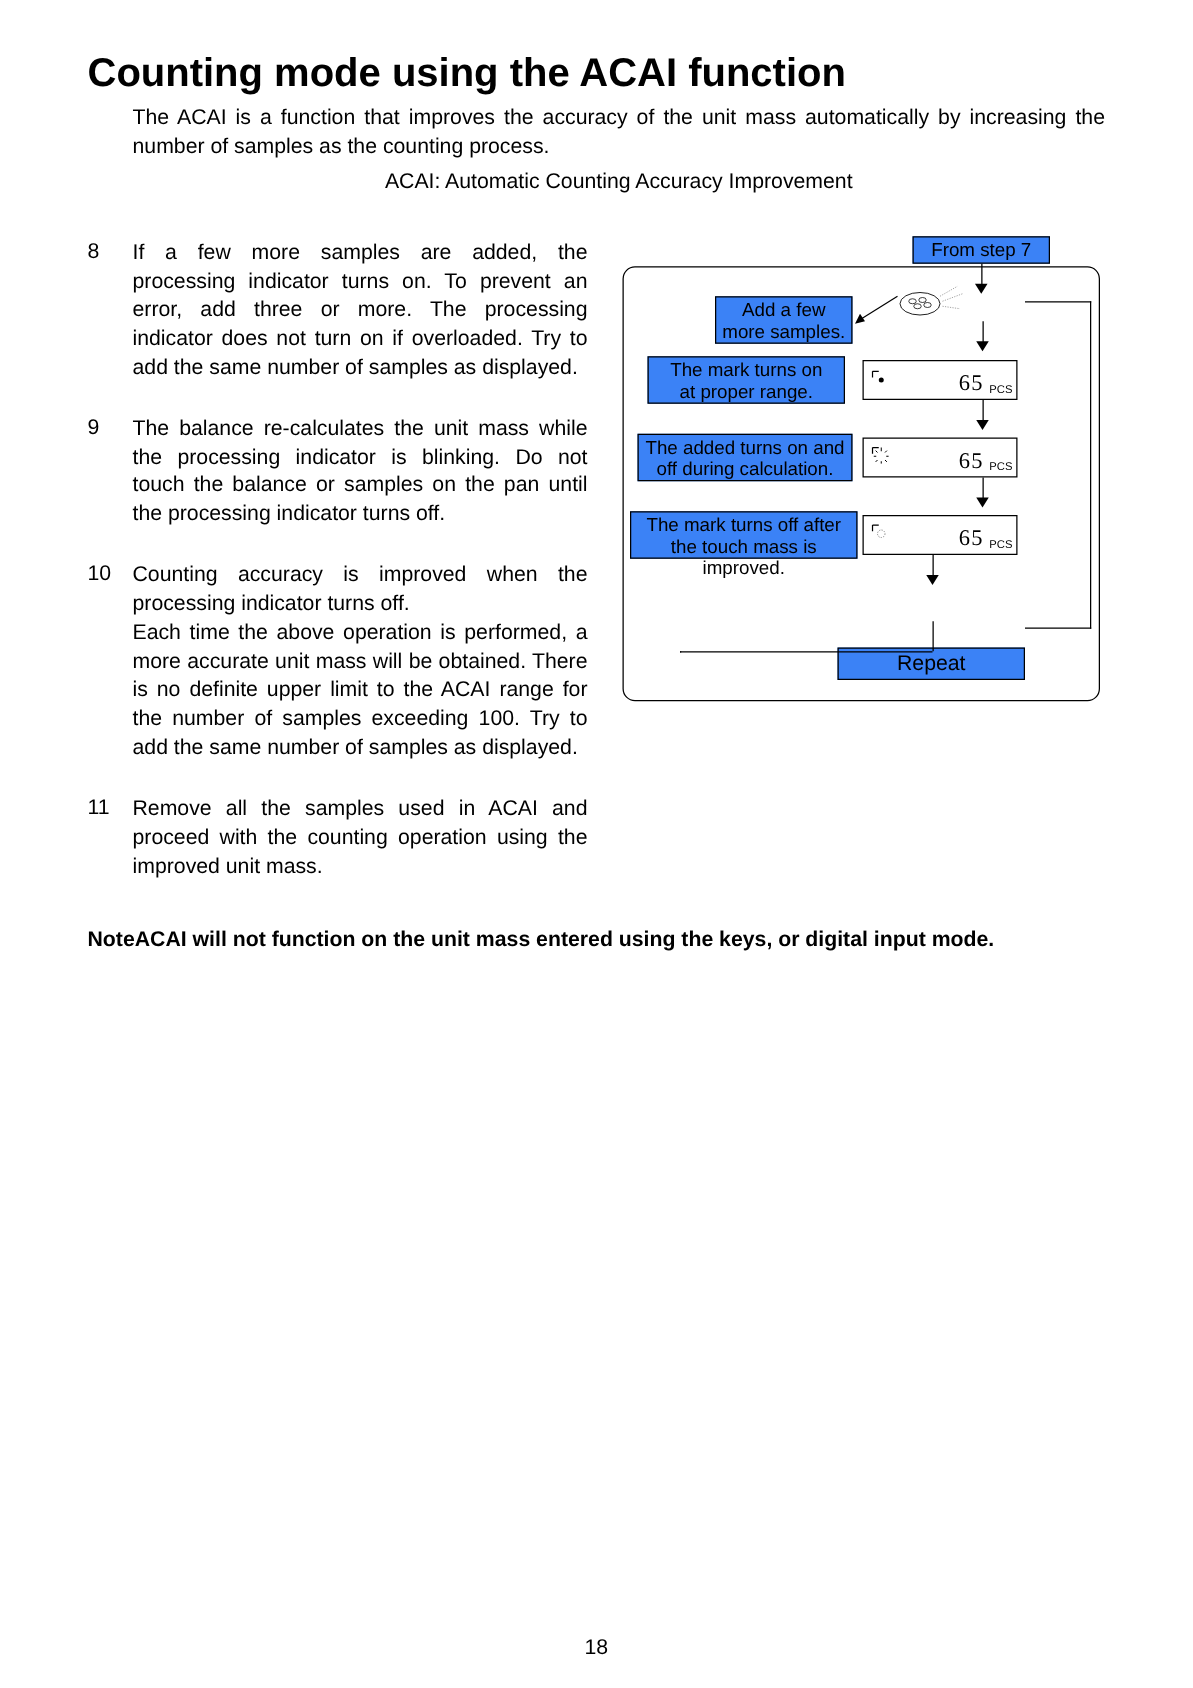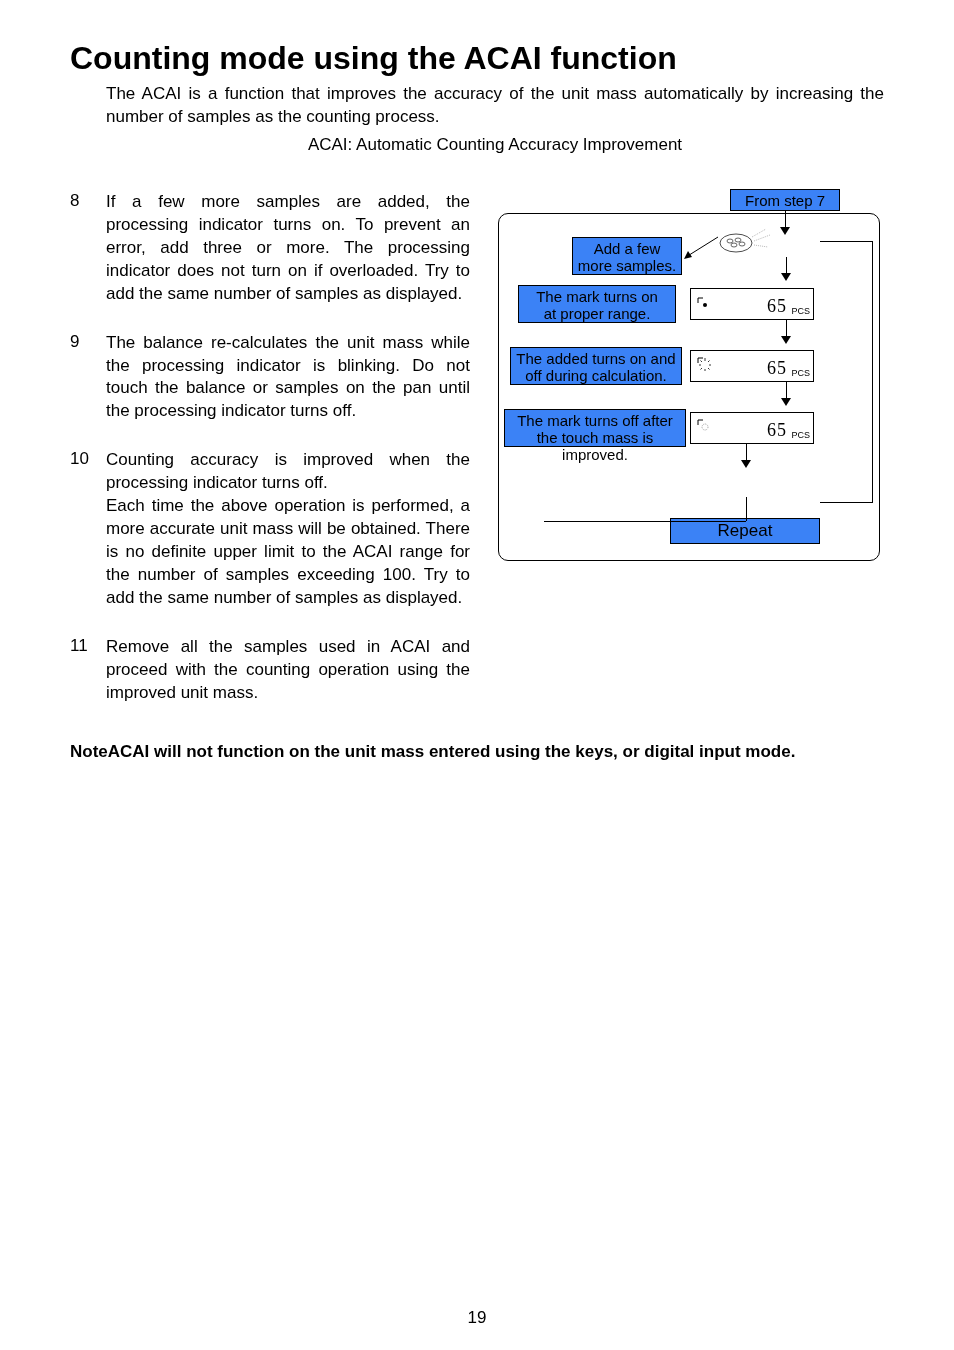--- a/index.html
+++ b/index.html
@@ -285,13 +285,13 @@
     <div style="position:absolute; left:330px; top:56px; width:52px; height:260px; border-right:1px solid #000; border-top:1px solid #000; border-bottom:1px solid #000;"></div>
 
   </div>
 </div>
 
 <div class="note">
   <span class="note-label">Note</span>
   <span class="note-body">ACAI will not function on the unit mass entered using the keys, or digital input mode.</span>
 </div>
 
-<div class="pagenum">19</div>
+<div class="pagenum">18</div>
 
 </body></html>

